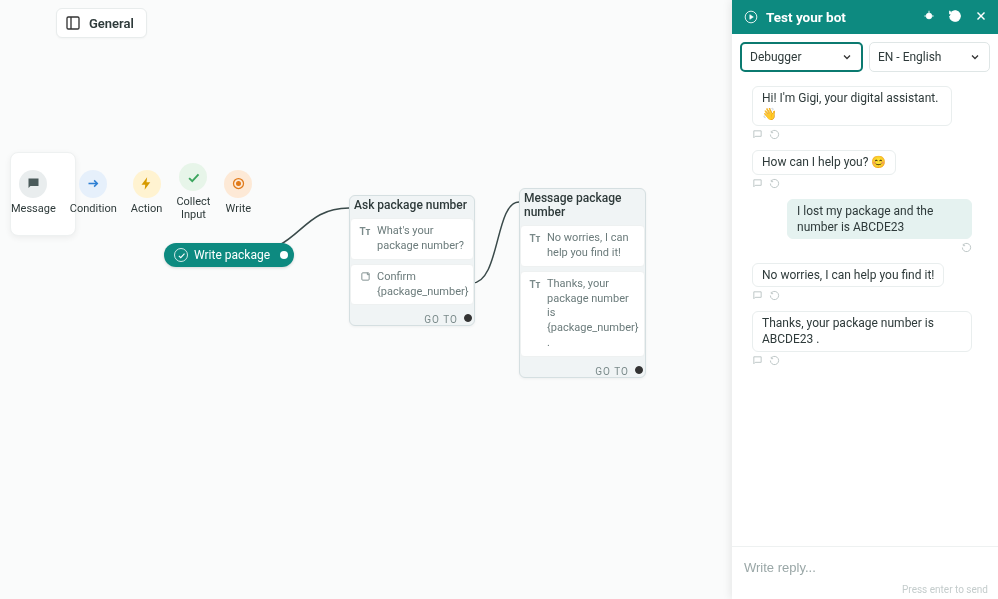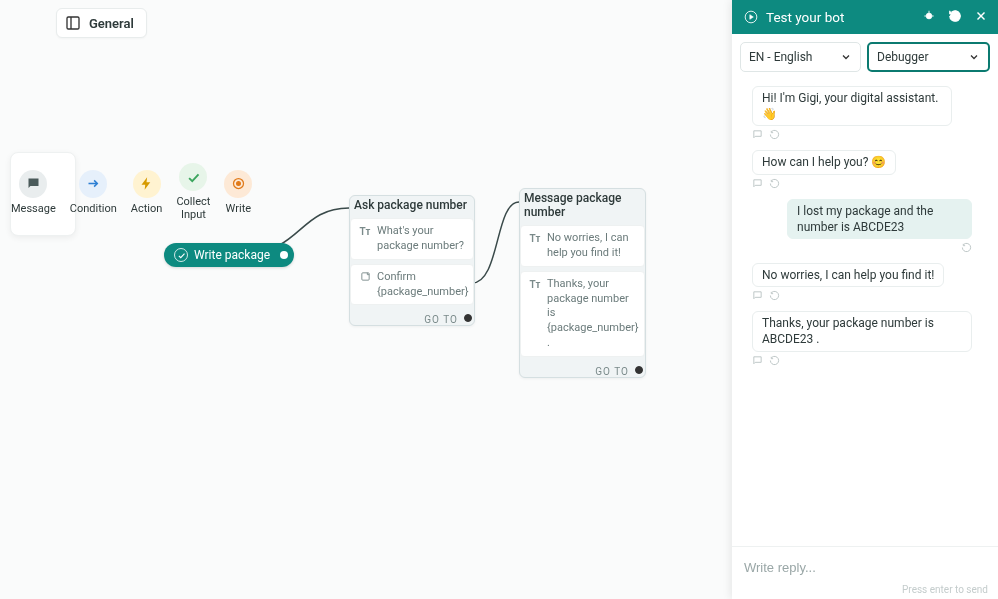--- a/index.html
+++ b/index.html
@@ -132,21 +132,21 @@
     display:flex; flex-direction:column;
     font-size:12px;
   }
   .panel-header {
     background: var(--teal);
     color:#fff;
     height:34px;
     display:flex; align-items:center; justify-content:space-between;
     padding:0 10px 0 12px;
   }
-  .panel-header .left { display:flex; align-items:center; gap:8px; font-size:13.5px; font-weight:400;}
+  .panel-header .left { display:flex; align-items:center; gap:8px; font-size:13.5px; font-weight:700;}
   .panel-header .right { display:flex; align-items:center; gap:12px; }
   .panel-header .right span { cursor:pointer; }
   .panel-header svg { width:14px; height:14px; stroke:#fff; fill:#fff; }
   .panel-selects {
     display:flex; gap:6px; padding:8px;
   }
   .sel {
     flex:1; border:1px solid #dfe6e6; border-radius:5px;
     padding:6px 8px; display:flex; align-items:center; justify-content:space-between;
     font-size:12px; cursor:pointer; background:#fff;
@@ -323,32 +323,32 @@
               <polyline points="3 3 3 8 8 8"></polyline>
             </svg></span>
         <span><svg viewBox="0 0 24 24" fill="none" stroke="#fff" stroke-width="2.5">
               <line x1="6" y1="6" x2="18" y2="18"></line>
               <line x1="18" y1="6" x2="6" y2="18"></line>
             </svg></span>
       </div>
     </div>
 
     <div class="panel-selects">
+      <div class="sel debug">
+        <span>Debugger</span>
+        <svg viewBox="0 0 24 24" fill="none" stroke="#333" stroke-width="2.5">
+            <polyline points="6 9 12 15 18 9"></polyline>
+          </svg>
+      </div>
       <div class="sel">
         <span>EN - English</span>
         <svg viewBox="0 0 24 24" fill="none" stroke="#333" stroke-width="2.5">
             <polyline points="6 9 12 15 18 9"></polyline>
           </svg>
       </div>
-      <div class="sel debug">
-        <span>Debugger</span>
-        <svg viewBox="0 0 24 24" fill="none" stroke="#333" stroke-width="2.5">
-            <polyline points="6 9 12 15 18 9"></polyline>
-          </svg>
-      </div>
     </div>
 
     <div class="chat">
       <div class="bubble">Hi! I'm Gigi, your digital assistant. 👋</div>
       <div class="meta">
         <svg viewBox="0 0 24 24" fill="none" stroke="currentColor" stroke-width="2">
             <path d="M4 4h16v12H7l-3 3z"></path>
           </svg>
         <svg viewBox="0 0 24 24" fill="none" stroke="currentColor" stroke-width="2">
             <path d="M3 12a9 9 0 1 0 3-6.7"></path>

